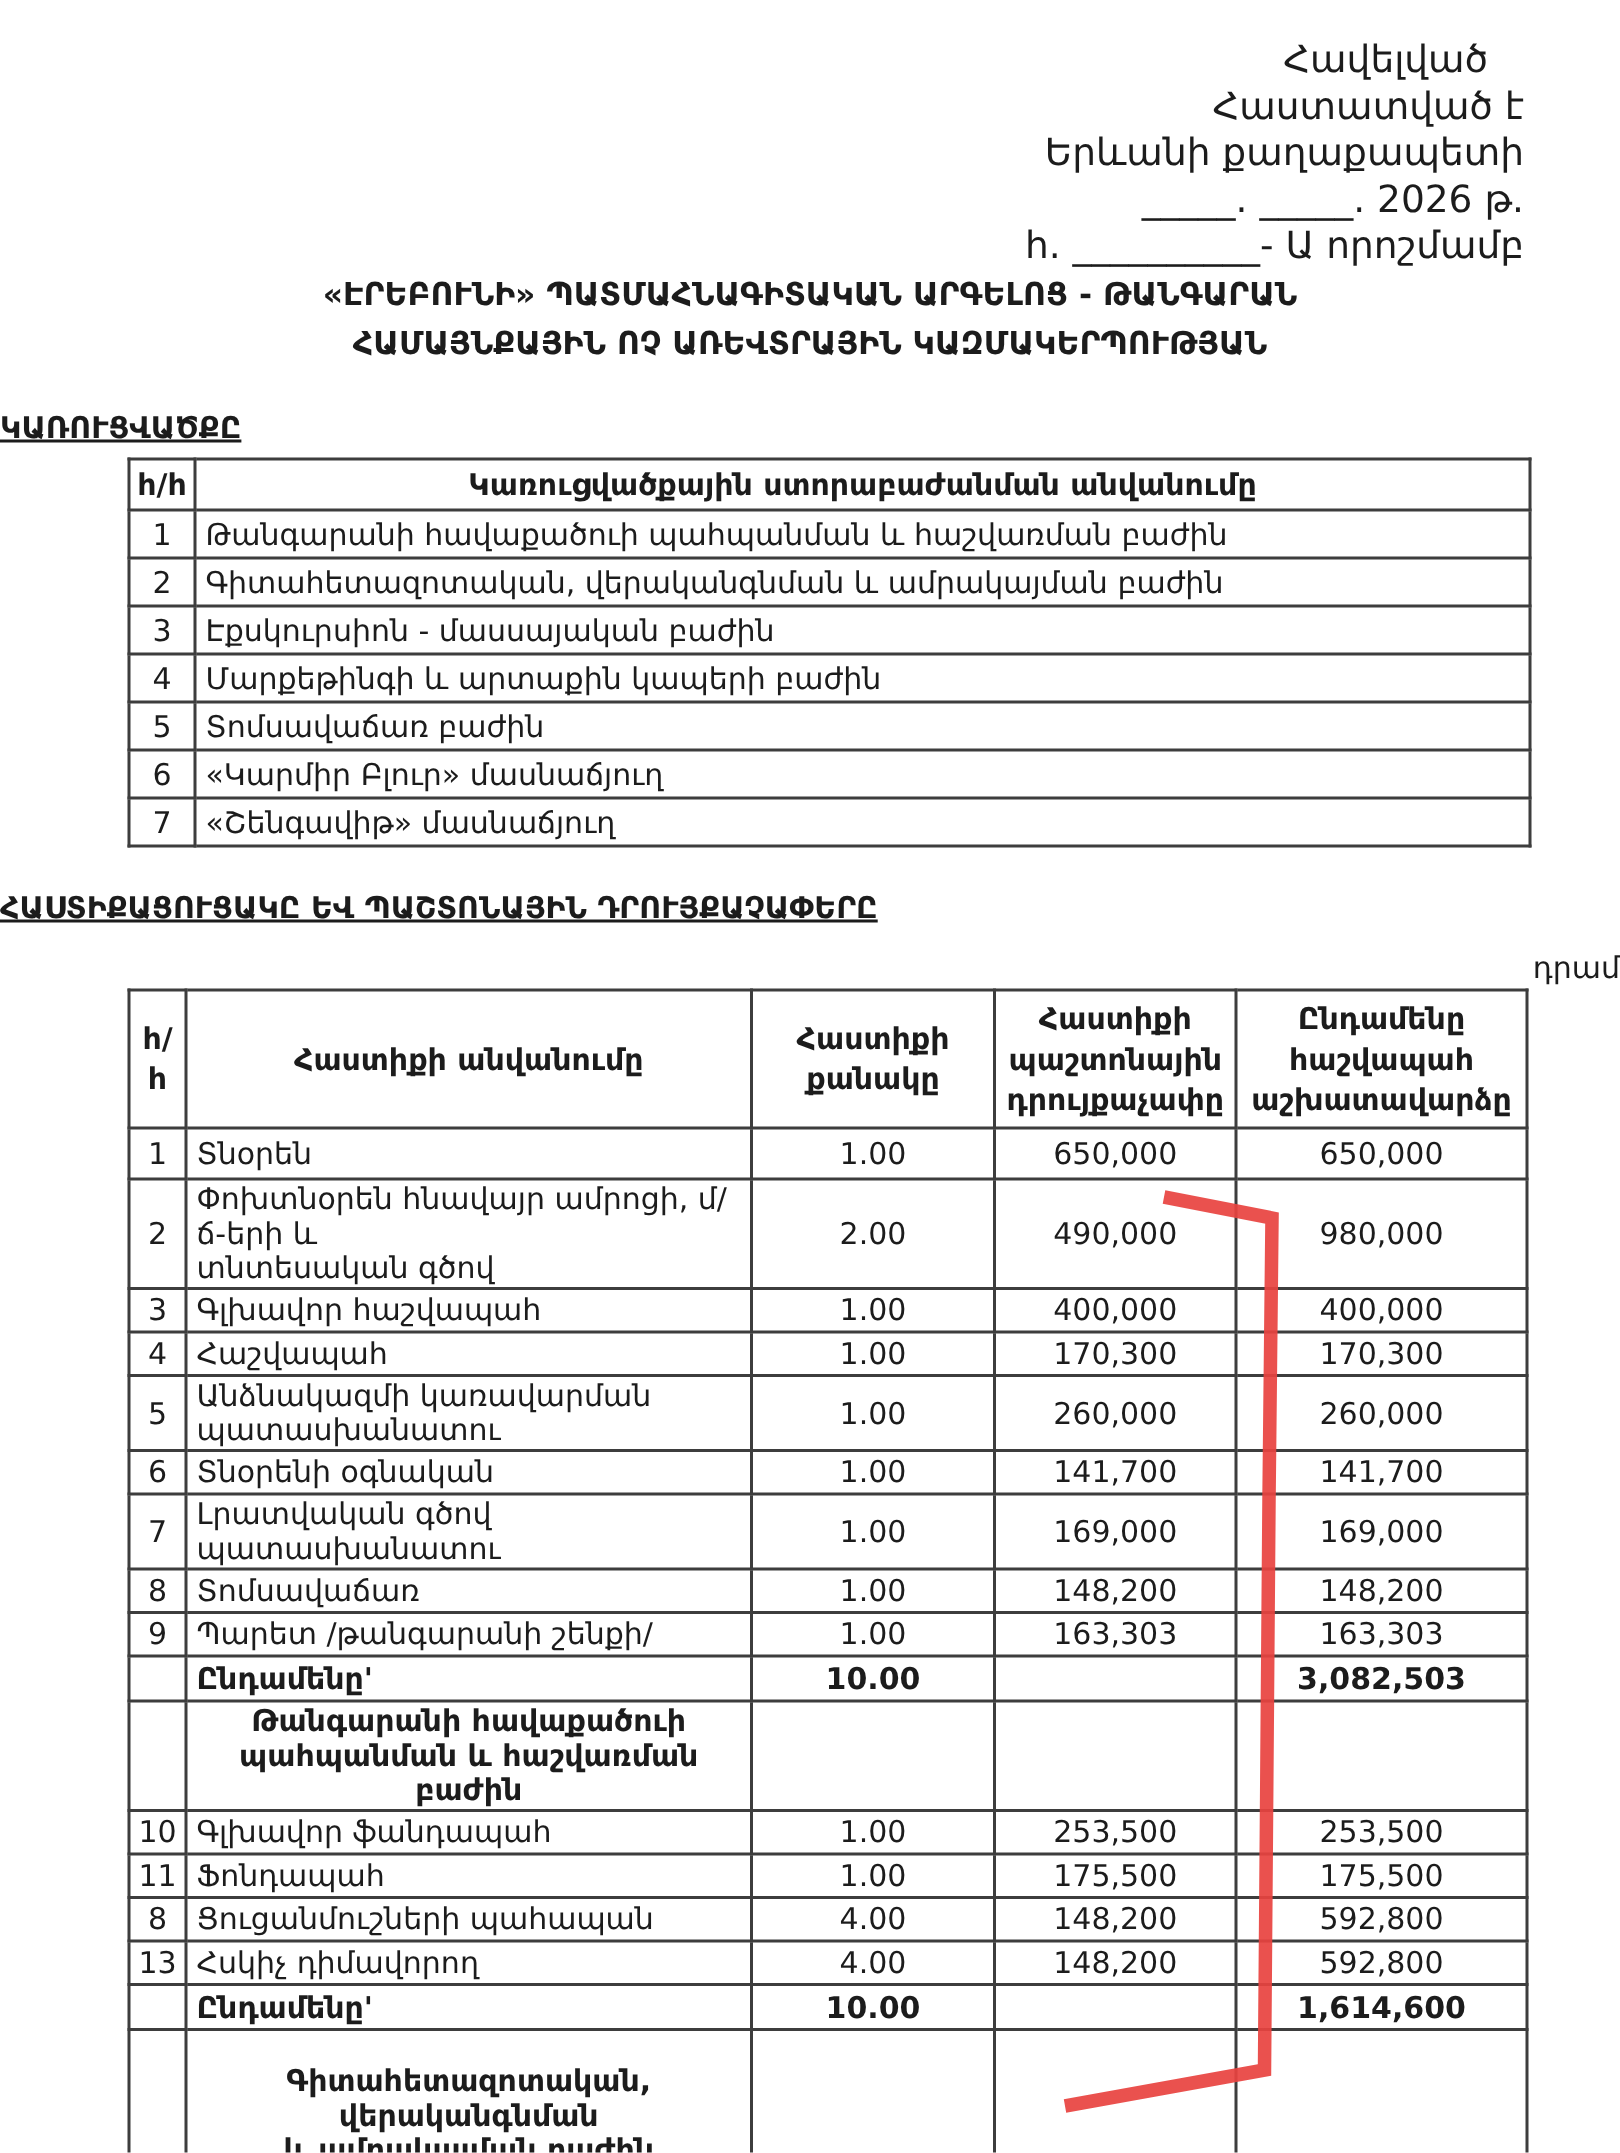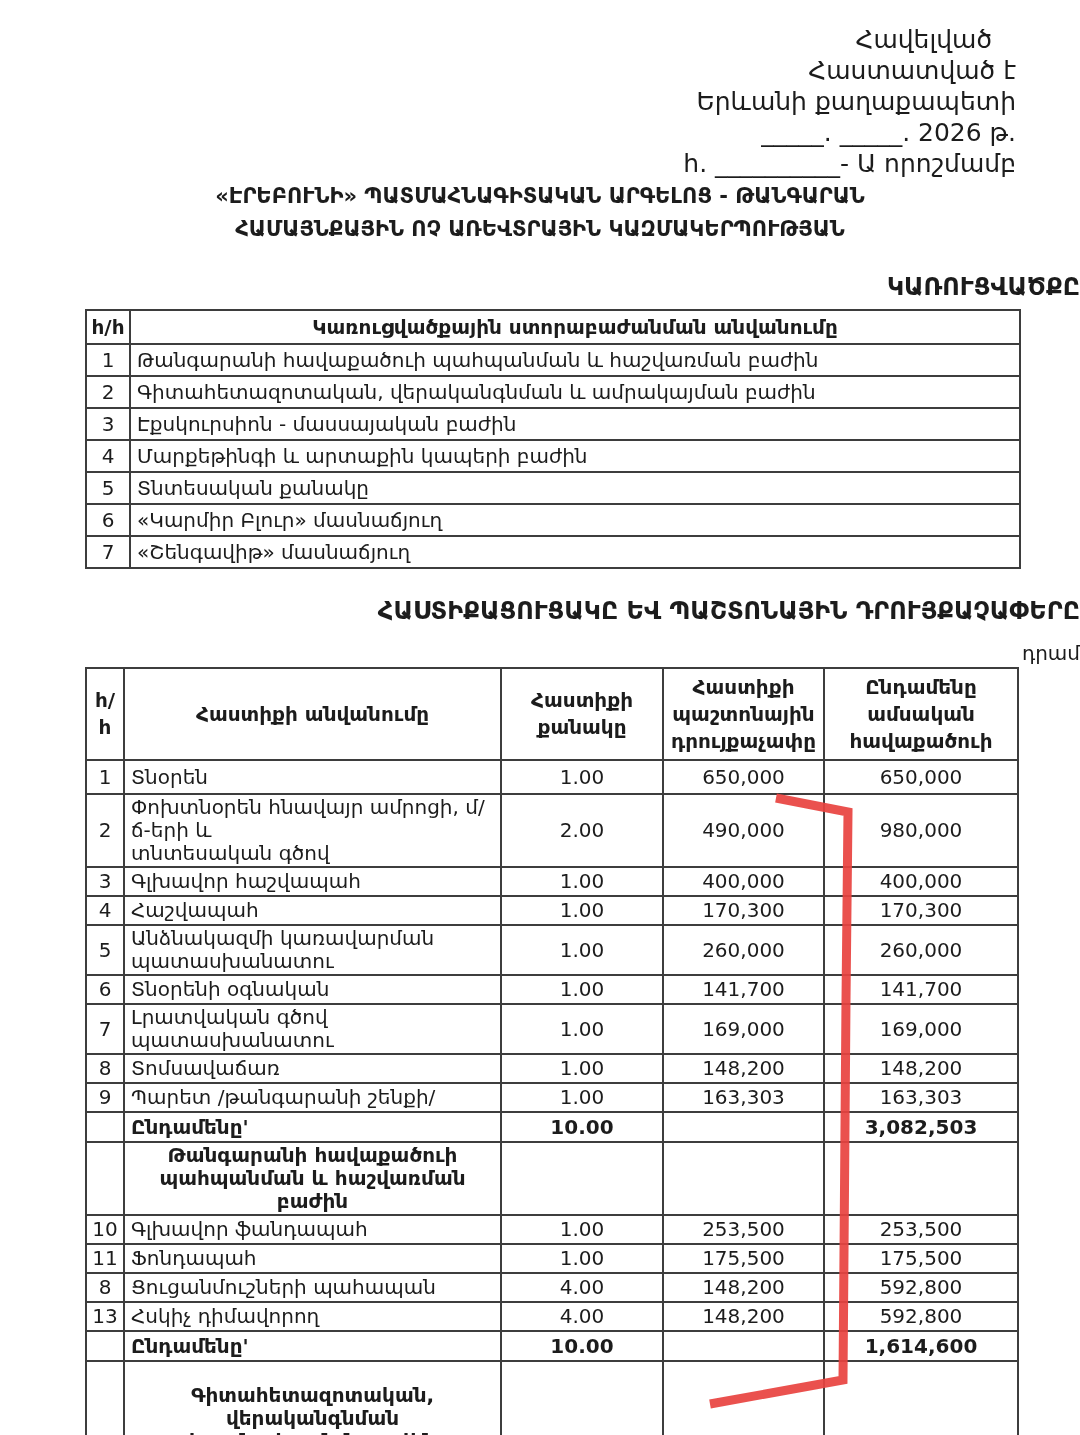--- a/index.html
+++ b/index.html
@@ -29,24 +29,25 @@
 
   
   .doc-title {
     text-align: center;
     font-weight: bold;
     font-size: 21px;
     line-height: 31px;
     margin-top: 2px;
   }
   .section-heading {
-    text-align: right;
+    text-align: left;
     font-weight: bold;
-    font-size: 24px;
+    font-size: 20px;
     margin-top: 28px;
+    text-decoration: underline;
   }
 
   
   table {
     border-collapse: collapse;
     table-layout: fixed;
     margin-left: 85px;
     font-size: 20px;
   }
   td, th {
@@ -133,21 +134,21 @@
         <tr>
           <td class="col-num">3</td>
           <td class="col-name-left">Էքսկուրսիոն - մասսայական բաժին</td>
         </tr>
         <tr>
           <td class="col-num">4</td>
           <td class="col-name-left">Մարքեթինգի և արտաքին կապերի բաժին</td>
         </tr>
         <tr>
           <td class="col-num">5</td>
-          <td class="col-name-left">Տնտեսական քանակը</td>
+          <td class="col-name-left">Տոմսավաճառ բաժին</td>
         </tr>
         <tr>
           <td class="col-num">6</td>
           <td class="col-name-left">«Կարմիր Բլուր» մասնաճյուղ</td>
         </tr>
         <tr>
           <td class="col-num">7</td>
           <td class="col-name-left">«Շենգավիթ» մասնաճյուղ</td>
         </tr>
       </tbody>
@@ -163,21 +164,21 @@
         <col style="width:162px">
         <col style="width:161px">
         <col style="width:194px">
     </colgroup>
     <thead>
       <tr>
         <th>հ/հ</th>
         <th>Հաստիքի անվանումը</th>
         <th>Հաստիքի քանակը</th>
         <th>Հաստիքի պաշտոնային դրույքաչափը</th>
-        <th>Ընդամենը ամսական հավաքածուի</th>
+        <th>Ընդամենը հաշվապահ աշխատավարձը</th>
       </tr>
     </thead>
     <tbody id="staff-body">
         <tr class="row-item row-first">
           <td class="col-num">1</td>
           <td class="name-cell">Տնօրեն</td>
           <td class="c-count">1.00</td>
           <td class="c-rate">650,000</td>
           <td class="c-total">650,000</td>
         </tr>

